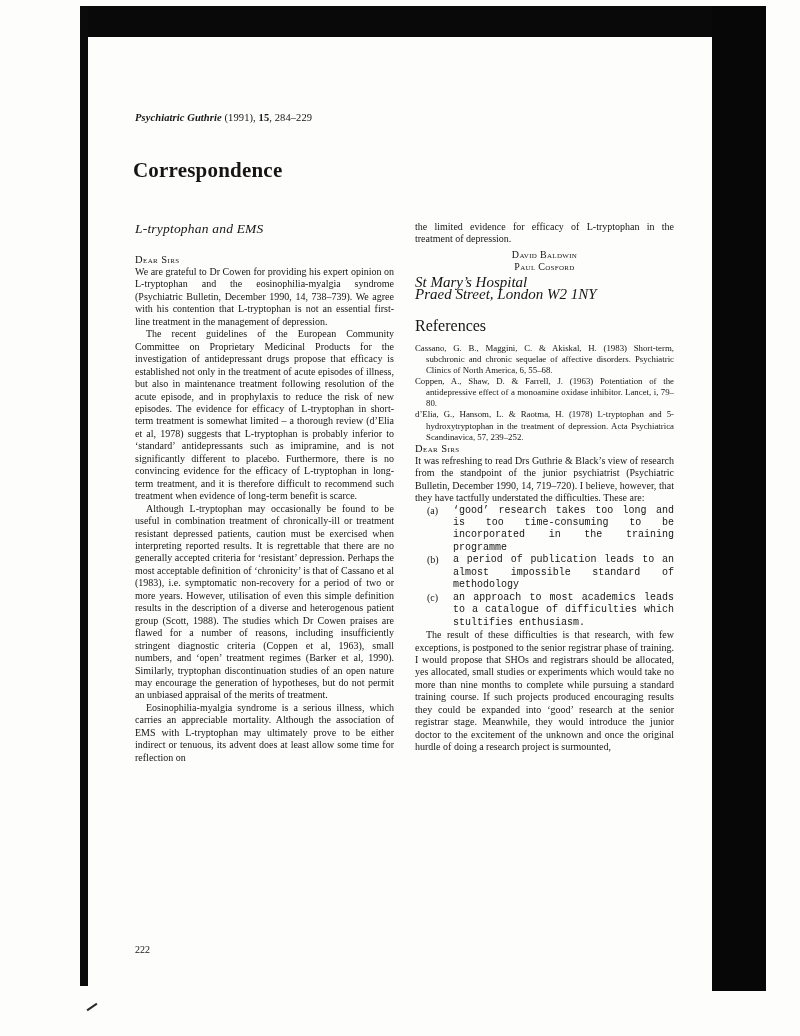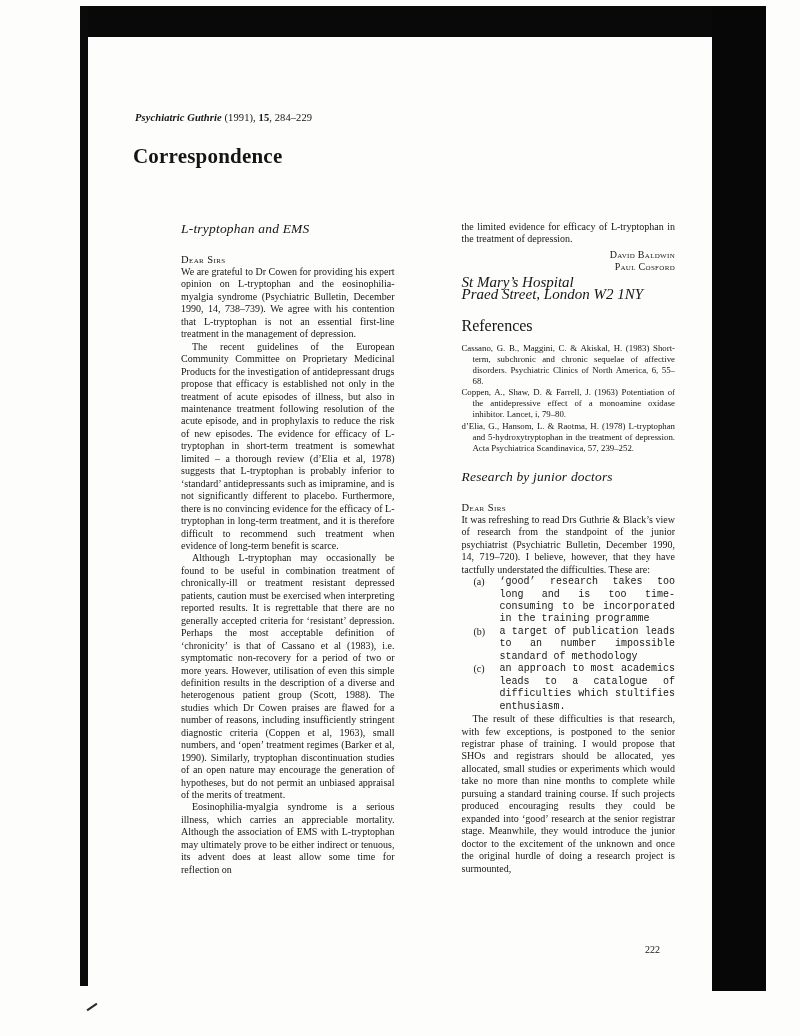--- a/index.html
+++ b/index.html
@@ -20,67 +20,67 @@
   .scan-mark  { position: absolute; left: 86px;  top: 1006px; width: 12px; height: 2px; background: #2a2a2a; transform: rotate(-35deg); }
 
   .journal-header {
     position: absolute; left: 135px; top: 112px;
     font-size: 10.5px; letter-spacing: .1px; white-space: nowrap;
   }
   .it { font-style: italic; }
   .bold { font-weight: bold; }
 
   .page-title {
-    position: absolute; left: 133px; top: 144px;
+    position: absolute; left: 133px; top: 158px;
     font-size: 21px; font-weight: bold; letter-spacing: .2px; margin: 0;
   }
 
   .columns {
     position: absolute; left: 135px; top: 221px; width: 540px;
     display: flex; gap: 21px;
   }
-  .col { width: 259px; margin-left: 46px; }
+  .col { width: 259px; }
 
   .letter-title {
     font-style: italic; font-size: 13.5px; font-weight: normal;
     margin: 0 0 17px 0; letter-spacing: .2px;
   }
   .letter-title.second { margin-top: 15px; }
 
   .salutation {
     font-variant: small-caps; font-size: 10.5px; letter-spacing: .4px;
     margin: 0 0 1px 0;
   }
 
   .body-par {
     margin: 0; font-size: 10px; line-height: 12.45px;
     text-align: justify; text-indent: 11px; font-family: Liberation Serif, serif;
   }
   .no-indent { text-indent: 0; }
 
-  .signatures { margin: 3px 0 2px 0; text-align: right; }
+  .signatures { margin: 3px 0 2px 0; text-align: center; }
   .sig { font-variant: small-caps; font-size: 10px; line-height: 12.5px; letter-spacing: .3px; }
 
   .address { margin: 2px 0 0 0; font-style: italic; font-size: 15px; line-height: 12.5px; }
 
   .refs-title { font-size: 16px; font-weight: normal; margin: 16px 0 8px 0; }
 
   .ref {
     margin: 0; font-size: 8.8px; line-height: 11.1px;
     text-align: justify; padding-left: 11px; text-indent: -11px;
   }
 
   .list { margin: 0 0 0 12px; }
   .list-item { display: flex; font-size: 10px; line-height: 12.45px; }
   .list-label { flex: 0 0 26px; }
   .list-text { flex: 1; text-align: justify; font-family: Liberation Mono, monospace; }
 
   .page-number {
     position: absolute; left: 135px; top: 944px; width: 525px;
-    text-align: right; font-size: 10px;
+    text-align: left; font-size: 10px;
   }
 </style>
 </head>
 <body>
 
 <div class="page">
 
   <div class="scan-top"></div>
   <div class="scan-left"></div>
   <div class="scan-right"></div>
@@ -114,32 +114,31 @@
         <div>Praed Street, London W2 1NY</div>
       </div>
 
       <h3 class="refs-title">References</h3>
       <div>
         <p class="ref">Cassano, G. B., Maggini, C. &amp; Akiskal, H. (1983) Short-term, subchronic and chronic sequelae of affective disorders. Psychiatric Clinics of North America, 6, 55–68.</p>
         <p class="ref">Coppen, A., Shaw, D. &amp; Farrell, J. (1963) Potentiation of the antidepressive effect of a monoamine oxidase inhibitor. Lancet, i, 79–80.</p>
         <p class="ref">d’Elia, G., Hansom, L. &amp; Raotma, H. (1978) L-tryptophan and 5-hydroxytryptophan in the treatment of depression. Acta Psychiatrica Scandinavica, 57, 239–252.</p>
       </div>
 
-      <h2 class="letter-title second">Research by junior doctors</h2>
       <div class="salutation">Dear Sirs</div>
       <p class="body-par no-indent">It was refreshing to read Drs Guthrie &amp; Black’s view of research from the standpoint of the junior psychiatrist (Psychiatric Bulletin, December 1990, 14, 719–720). I believe, however, that they have tactfully understated the difficulties. These are:</p>
 
       <div class="list">
         <div class="list-item">
           <span class="list-label">(a)</span>
           <span class="list-text">‘good’ research takes too long and is too time-consuming to be incorporated in the training programme</span>
         </div>
         <div class="list-item">
           <span class="list-label">(b)</span>
-          <span class="list-text">a target of publication leads to an number impossible standard of methodology</span>
+          <span class="list-text">a period of publication leads to an almost impossible standard of methodology</span>
         </div>
         <div class="list-item">
           <span class="list-label">(c)</span>
           <span class="list-text">an approach to most academics leads to a catalogue of difficulties which stultifies enthusiasm.</span>
         </div>
       </div>
 
       <p class="body-par">The result of these difficulties is that research, with few exceptions, is postponed to the senior registrar phase of training. I would propose that SHOs and registrars should be allocated, yes allocated, small studies or experiments which would take no more than nine months to complete while pursuing a standard training course. If such projects produced encouraging results they could be expanded into ‘good’ research at the senior registrar stage. Meanwhile, they would introduce the junior doctor to the excitement of the unknown and once the original hurdle of doing a research project is surmounted,</p>
     </div>
 

